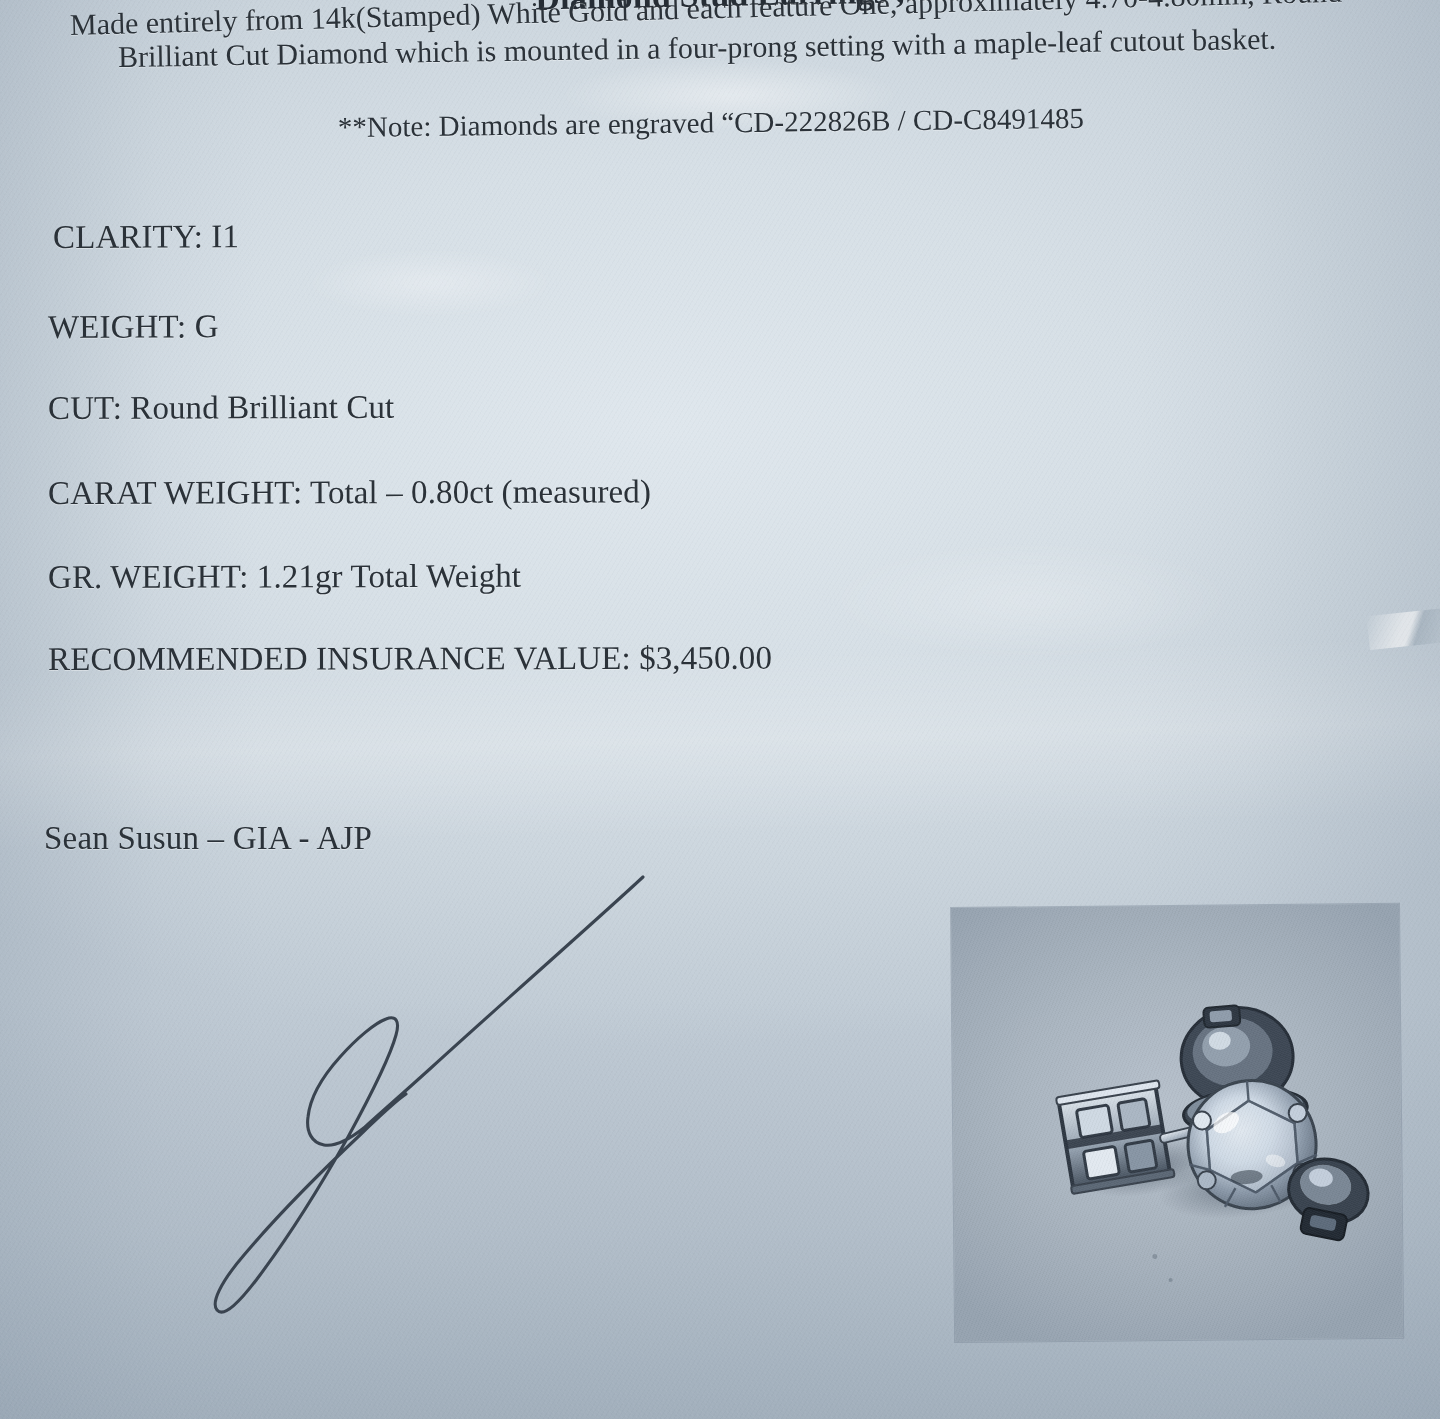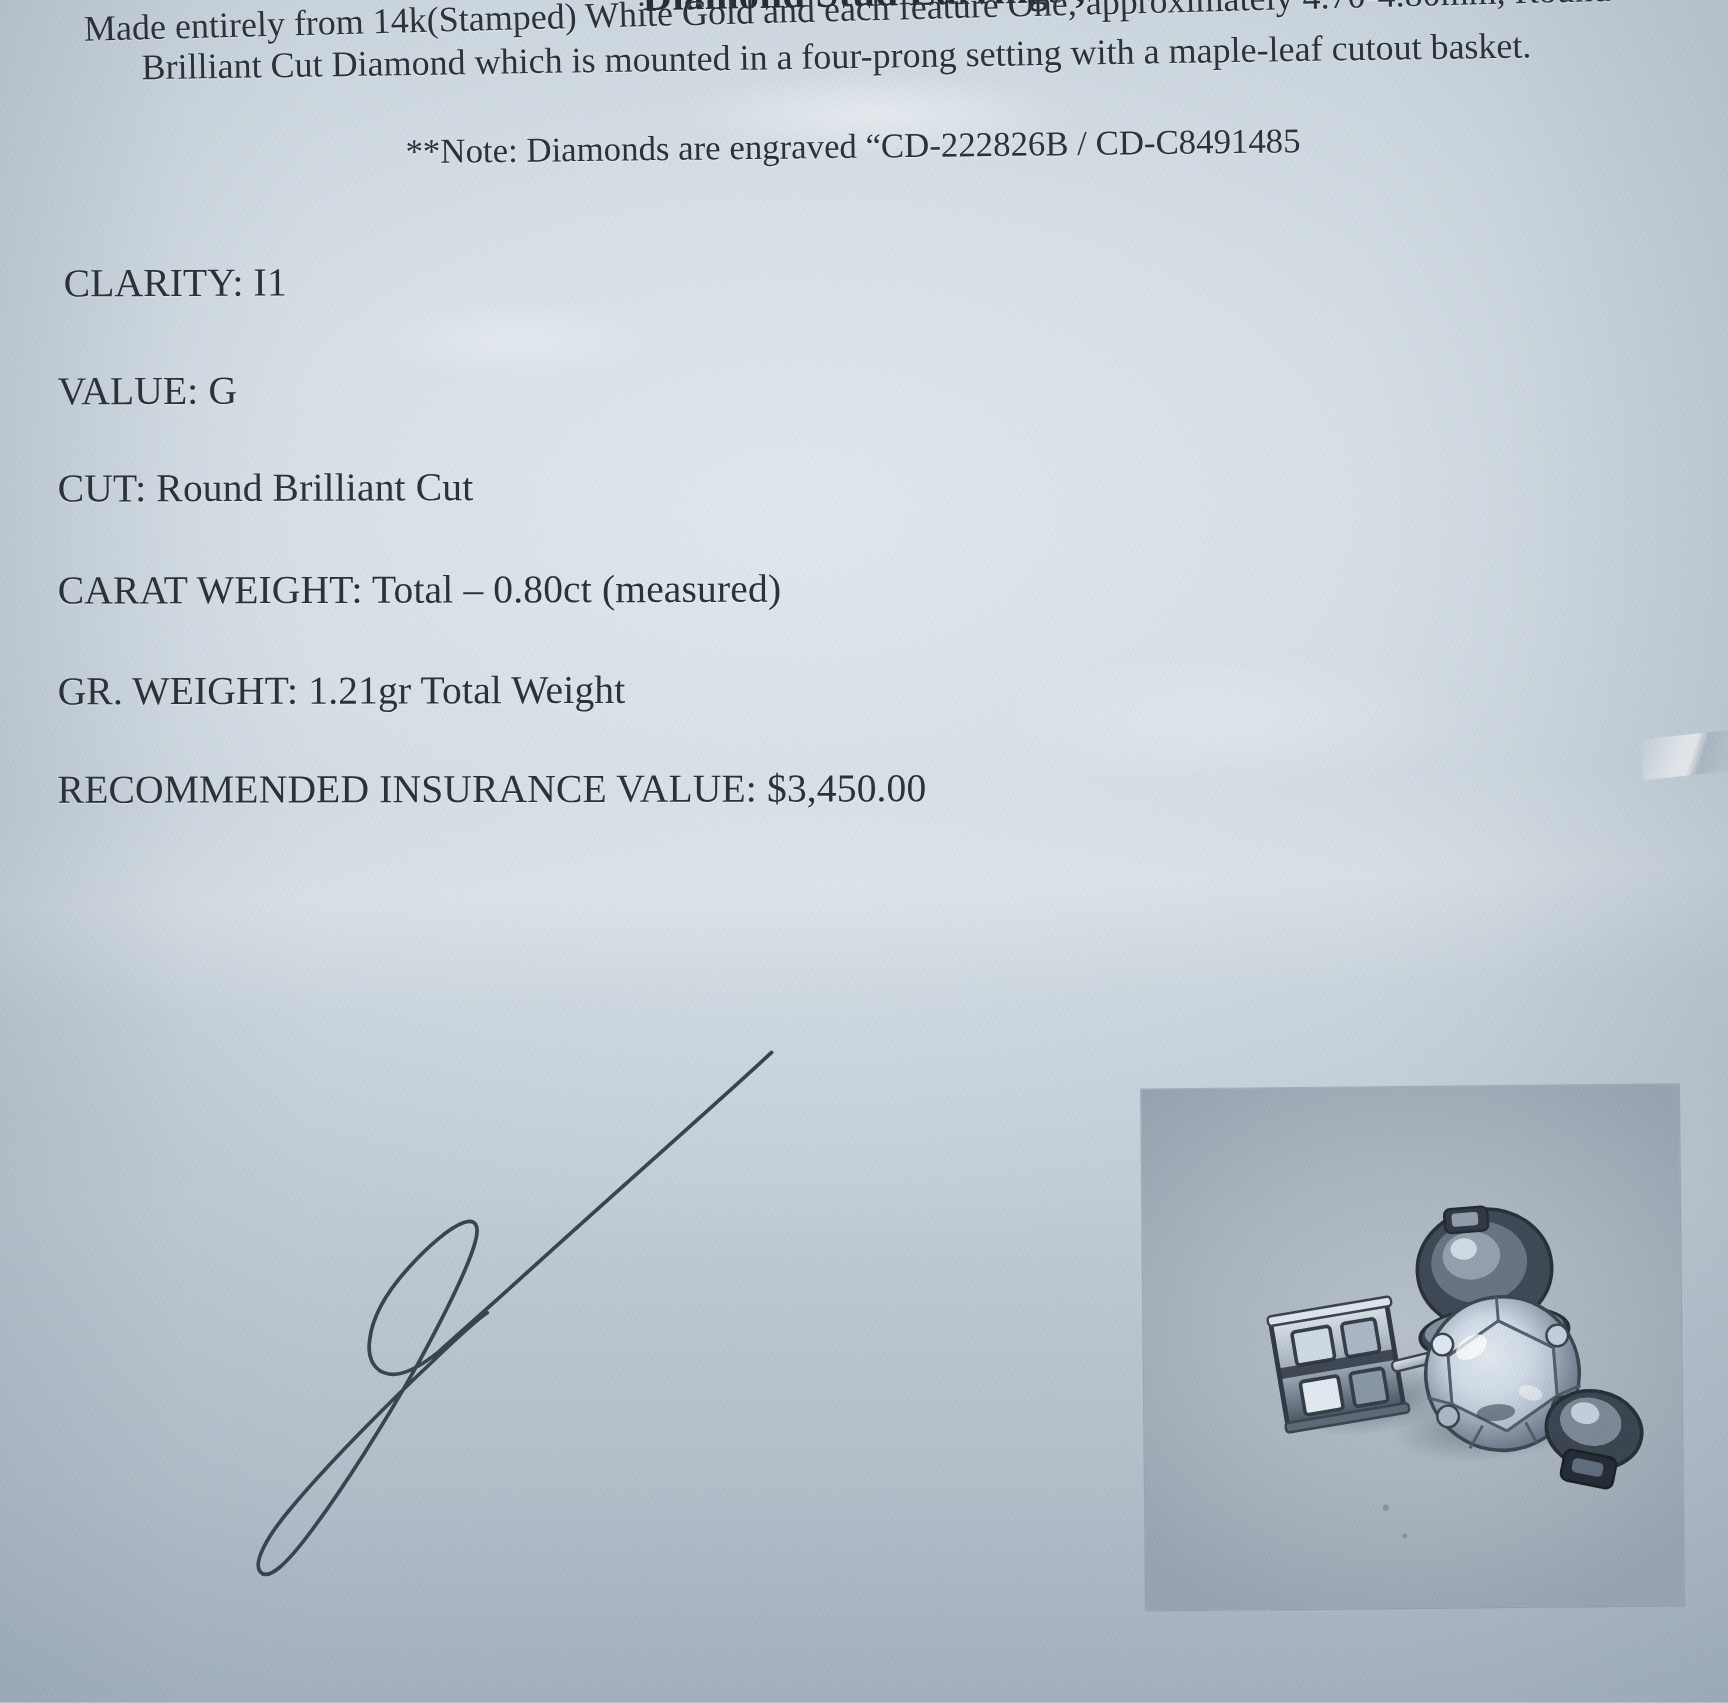--- a/index.html
+++ b/index.html
@@ -204,26 +204,27 @@
   <div class="paper-grain"></div>
 
   <div class="txt" id="title-clipped">Diamond Stud Earrings ,</div>
 
   <div class="txt" id="desc-line-1">Made entirely from  14k(Stamped) White Gold and each feature One, approximately 4.70-4.80mm, Round</div>
   <div class="txt" id="desc-line-2">Brilliant Cut Diamond which is mounted in a four-prong setting with a maple-leaf cutout basket.</div>
 
   <div class="txt" id="note-line">**Note: Diamonds are engraved “CD-222826B / CD-C8491485</div>
 
   <div class="txt spec" id="spec-0">CLARITY: I1</div>
-  <div class="txt spec" id="spec-1">VALUE: G</div>
+  <div class="txt spec" id="spec-1">WEIGHT: G</div>
   <div class="txt spec" id="spec-2">CUT:   Round Brilliant Cut</div>
   <div class="txt spec" id="spec-3">CARAT WEIGHT: Total – 0.80ct (measured)</div>
   <div class="txt spec" id="spec-4">GR. WEIGHT:  1.21gr Total Weight</div>
   <div class="txt spec" id="spec-5">RECOMMENDED INSURANCE VALUE: $3,450.00</div>
 
+  <div class="txt" id="appraiser">Sean Susun – GIA - AJP</div>
 
   <div id="signature">
     <svg width="470" height="470" viewBox="0 0 470 470" aria-hidden="true">
       <path d="M443 22 C 400 62, 300 150, 232 212 C 200 241, 178 260, 165 272
                C 150 284, 136 292, 124 290 C 112 288, 106 277, 108 262
                C 110 243, 122 222, 140 202 C 157 183, 175 168, 186 164
                C 196 160, 200 166, 196 180 C 190 202, 172 238, 148 282
                C 120 332, 86 385, 60 420 C 40 447, 24 463, 17 455
                C 11 448, 20 428, 44 400 C 76 362, 126 312, 160 280
                C 186 255, 200 243, 206 239" stroke-width="3.1"></path>

